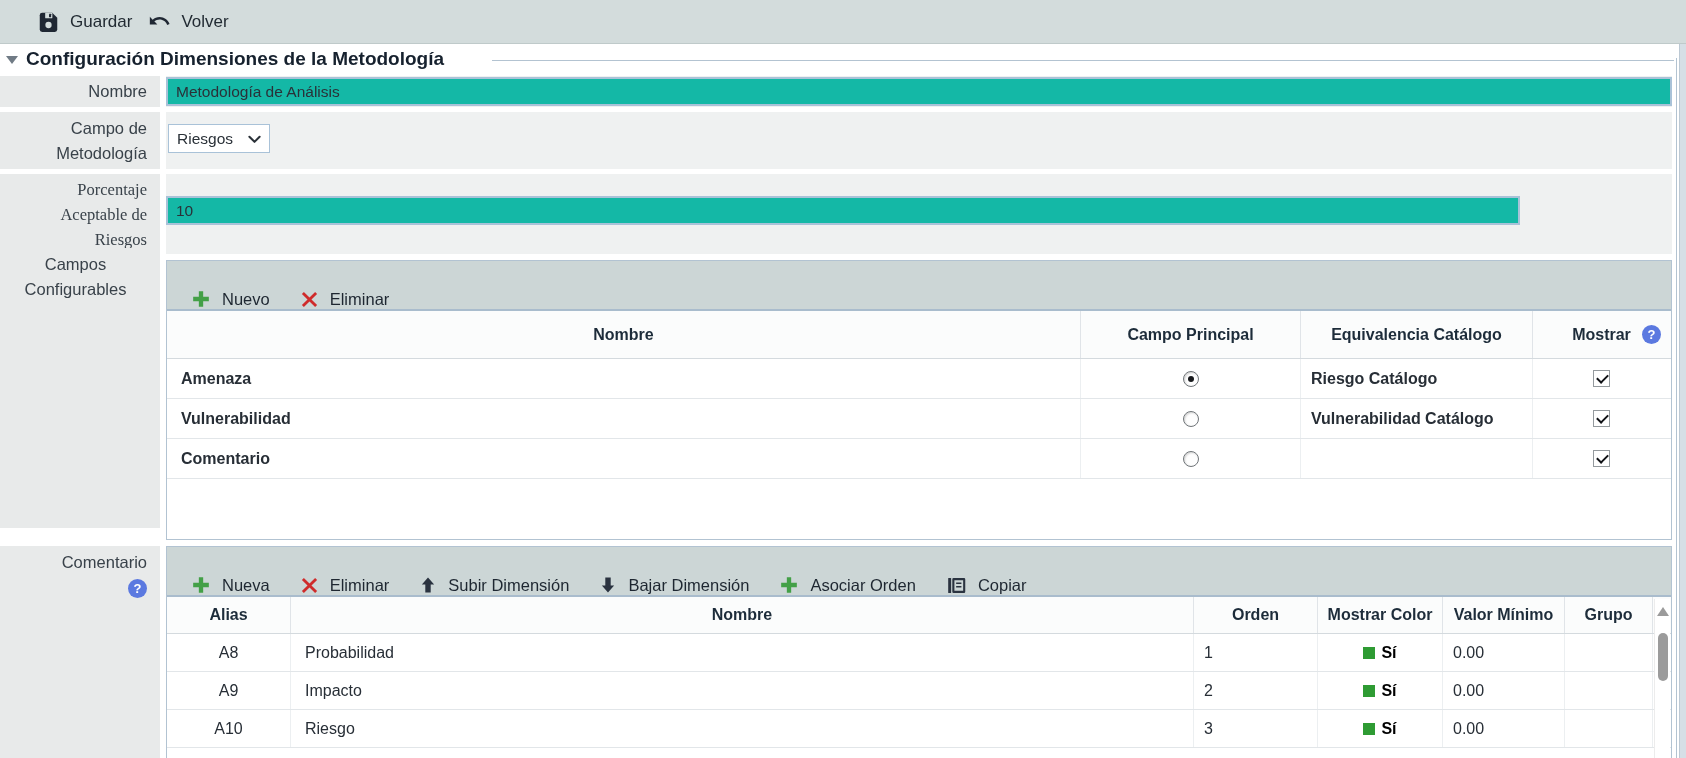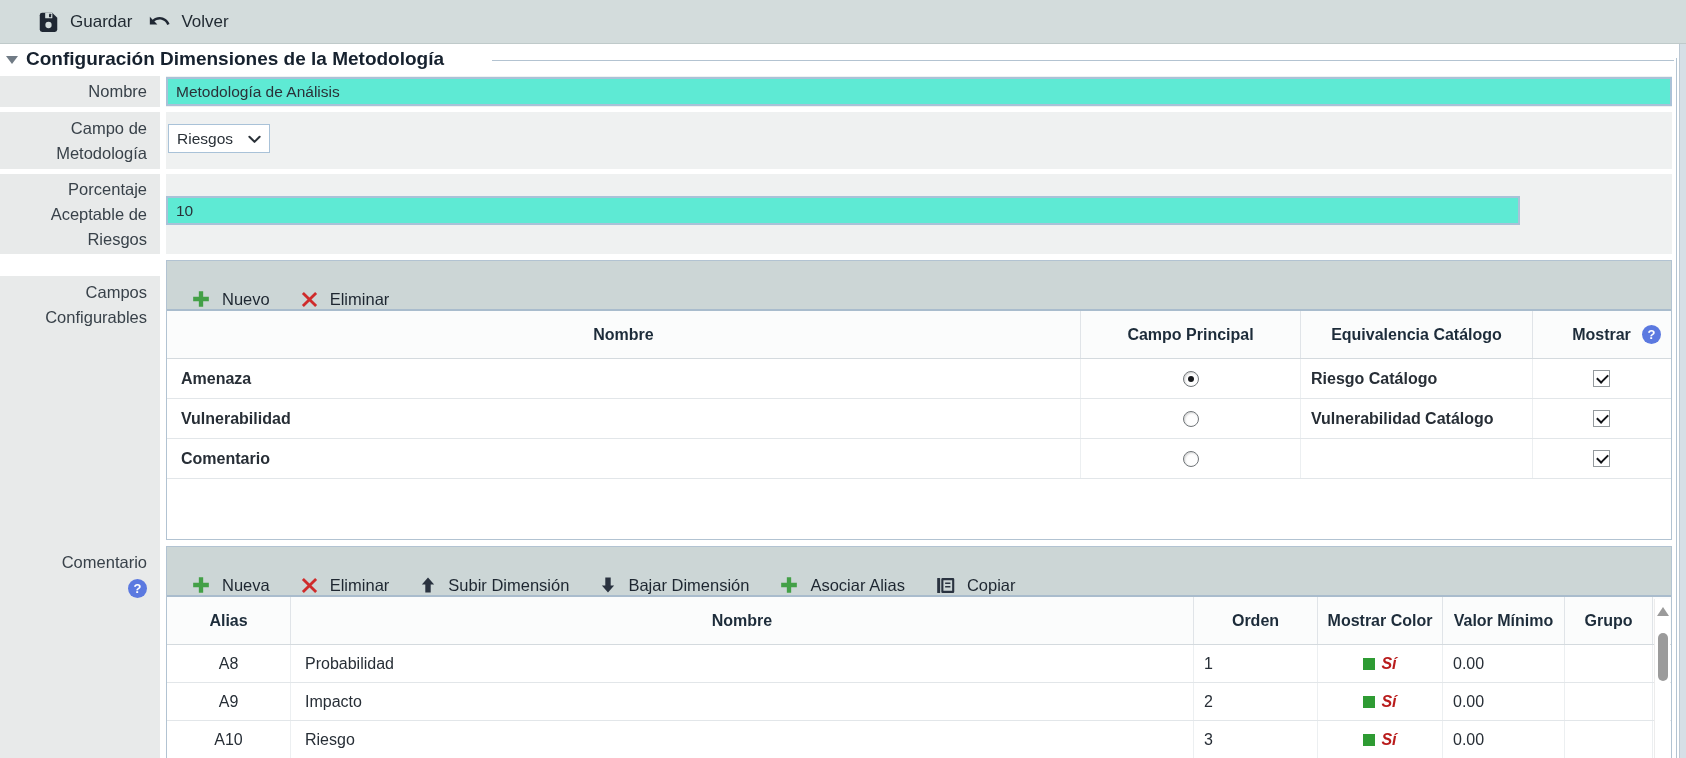--- a/index.html
+++ b/index.html
@@ -27,21 +27,21 @@
   .sect-rborder{left:1676px;top:58px;width:1px;height:700px;background:#b3c3d1;}
   .page-scroll{left:1679px;top:44px;width:7px;height:714px;background:#d6dfe6;border-left:1px solid #bcc9d4;}
 
   
   .lbl{left:0;width:160px;background:var(--labelbg);color:var(--label);
     font-size:16.5px;text-align:right;padding:4px 13px 0 4px;line-height:25px;}
   .lbl.center{display:flex;flex-direction:column;justify-content:center;padding-top:0;}
 
   
   .band{left:166px;width:1506px;background:var(--band);}
-  .tinput{position:absolute;background:#5eead4;border:2px solid var(--blueborder);
+  .tinput{position:absolute;background:#14b8a6;border:2px solid var(--blueborder);
     font-size:15.5px;color:#2a3138;padding:0 8px;font-family:inherit;}
   .sel{position:absolute;left:2px;top:12px;width:102px;height:29px;background:#fff;border:1.5px solid var(--blueborder);
     display:flex;align-items:center;justify-content:space-between;padding:0 8px;font-size:15.5px;color:#2a3138;cursor:pointer;}
   .sel svg{margin-left:6px;}
 
   
   .gridblock{left:166px;width:1506px;border:1.5px solid #b2c3d2;background:#fff;}
   .gridbar{height:50px;background:var(--gridbar);border-bottom:2px solid #a9bccd;
     display:flex;align-items:center;gap:10px;padding-left:14px;}
   .gbtn{display:flex;align-items:center;gap:11px;font-size:16.5px;color:#1e2731;cursor:pointer;padding:4px 10px;margin-top:28px;}
@@ -50,34 +50,34 @@
     border-right:1px solid #e0e4e8;position:relative;}
   .thead .hc:last-child{border-right:none;}
   .trow{display:grid;border-bottom:1px solid #e2e6e9;background:#fff;}
   .trow .tc{display:flex;align-items:center;font-size:16px;color:#272e36;border-right:1px solid #eceff1;overflow:hidden;white-space:nowrap;}
   .trow .tc:last-child{border-right:none;}
   .pad{padding-left:14px;} .pad8{padding-left:10px;} .cen{justify-content:center;}
 
   .campos-cols{grid-template-columns:914px 220px 232px 137px;}
   .dim-cols{grid-template-columns:124px 903px 124px 125px 122px 88px 17px;}
   .campos-head{height:48px;} .campos-row{height:40px;font-weight:bold;}
-  .dim-head{height:48px;} .dim-row{height:38px;}
+  .dim-head{height:37px;} .dim-row{height:38px;}
 
   
   .radio{width:16px;height:16px;border-radius:50%;border:1.5px solid #6f7478;background:#fefefe;
     position:relative;box-shadow:inset 1px 1px 2px rgba(0,0,0,.18);cursor:pointer;}
   .radio.checked::after{content:"";position:absolute;left:4px;top:4px;width:6px;height:6px;border-radius:50%;background:#17191c;}
   .cbox{width:17px;height:17px;background:#fff;border:1.5px solid #949a9e;position:relative;cursor:pointer;}
   .cbox.checked::after{content:"";position:absolute;left:3px;top:3px;width:9px;height:5px;
     border-left:2.6px solid #101216;border-bottom:2.6px solid #101216;transform:rotate(-45deg);}
   .help{width:19px;height:19px;border-radius:50%;background:var(--help);color:#fff;
     display:flex;align-items:center;justify-content:center;font-size:13px;font-weight:bold;cursor:pointer;flex:none;}
   .help.in-head{position:absolute;right:9px;top:14px;}
   .sisq{width:12px;height:12px;background:var(--si);display:inline-block;margin-right:6px;flex:none;}
-  .sitx{font-weight:bold;color:#b91c1c;font-style:italic;}
+  .sitx{font-weight:bold;color:#000000;}
 
   
   .dimscroll{position:absolute;right:1px;top:52px;bottom:0;width:16px;background:#fff;border-left:1px solid #ececec;}
   .dimscroll .up{position:absolute;left:2px;top:8px;width:0;height:0;cursor:pointer;
     border-left:6px solid transparent;border-right:6px solid transparent;border-bottom:9px solid #9b9b9b;}
   .dimscroll .thumb{position:absolute;left:3px;top:34px;width:10px;height:48px;background:#9b9b9b;border-radius:6px;cursor:pointer;}
 
   .icon-plus{width:20px;height:20px;fill:var(--green);}
   .icon-x{width:19px;height:19px;fill:var(--red);}
   .icon-arrow{width:18px;height:18px;fill:#2a3340;}
@@ -131,30 +131,30 @@
   <div class="sel">
     <span>Riesgos</span>
     <span>
       <svg width="13" height="9" viewBox="0 0 14 9" fill="none">
           <path d="M1.5 1.5 7 7l5.5-5.5" stroke="#2a3138" stroke-width="2.2" stroke-linecap="round" stroke-linejoin="round"></path>
         </svg>
     </span>
   </div>
 </div>
 
-<div class="abs lbl center" style="top:174px;height:80px;">
+<div class="abs lbl center" style="top:174px;height:80px;font-family:Liberation Serif, serif;">
   <span>Porcentaje</span>
     <span>Aceptable de</span>
     <span>Riesgos</span>
 </div>
 <div class="abs band" style="top:174px;height:80px;">
   <input class="tinput" style="left: 0px; top: 22px; width: 1354px; height: 29px;" type="text" value="10">
 </div>
 
-<div class="abs lbl" style="top:276px;height:280px;">
+<div class="abs lbl" style="top:248px;height:280px;text-align:center;">
   <span>Campos</span><br><span>Configurables</span>
 </div>
 <div class="abs gridblock" style="top:260px;height:280px;">
   <div class="gridbar">
     <div class="gbtn">
       <svg class="icon-plus" viewBox="0 0 24 24">
           <path d="M9.4 2.6h5.2v6.8h6.8v5.2h-6.8v6.8H9.4v-6.8H2.6V9.4h6.8z"></path>
         </svg>
       <span>Nuevo</span>
     </div>
@@ -238,21 +238,21 @@
     <div class="gbtn">
       <svg class="icon-arrow" viewBox="0 0 24 24">
           <path d="M12 22 3.8 12.8h4.6V2h7.2v10.8h4.6z"></path>
         </svg>
       <span>Bajar Dimensión</span>
     </div>
     <div class="gbtn">
       <svg class="icon-plus" viewBox="0 0 24 24">
           <path d="M9.4 2.6h5.2v6.8h6.8v5.2h-6.8v6.8H9.4v-6.8H2.6V9.4h6.8z"></path>
         </svg>
-      <span>Asociar Alias</span>
+      <span>Asociar Orden</span>
     </div>
     <div class="gbtn">
       <svg class="icon-copy" viewBox="0 0 24 24">
         <rect x="2.5" y="3.5" width="3.4" height="17" rx="0.6"></rect>
         <path d="M8.6 3.5h12a1.4 1.4 0 0 1 1.4 1.4v14.2a1.4 1.4 0 0 1-1.4 1.4h-12a1.4 1.4 0 0 1-1.4-1.4V4.9a1.4 1.4 0 0 1 1.4-1.4zm1 2.4v12.2h10V5.9zm2 2.6h6v1.8h-6zm0 4h6v1.8h-6z"></path>
       </svg>
       <span>Copiar</span>
     </div>
   </div>
   <div class="thead dim-cols dim-head">

